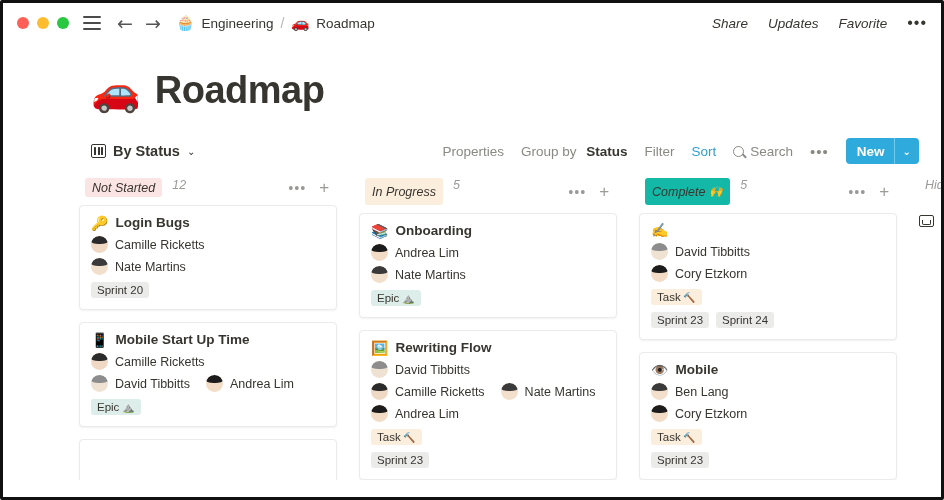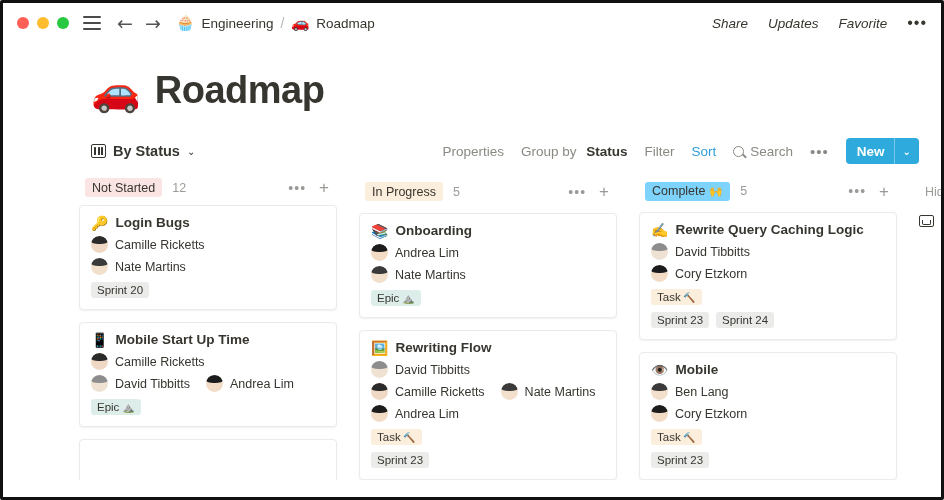--- a/index.html
+++ b/index.html
@@ -105,21 +105,21 @@
   
   .board {
     display: flex; gap: 22px;
     padding: 10px 0 0 76px;
     height: 312px;
     overflow: hidden;
   }
   .column { width: 258px; flex: 0 0 258px; display: flex; flex-direction: column; }
   .column.hidden-col { width: 60px; flex: 0 0 60px; }
 
-  .col-head { display: flex; align-items: center; height: 28px; padding: 0 8px 0 6px; }
+  .col-head { display: flex; height: 28px; padding: 0 8px 0 6px; font-style: italic; }
   .status-chip {
     font-size: 12.5px; padding: 2.5px 7px; border-radius: 3px; color: #37352f;
     display: inline-flex; align-items: center; gap: 4px; white-space: nowrap;
   }
   .status-chip .sc-emoji { font-size: 11px; font-family: "DejaVu Sans", sans-serif; }
   .col-count { font-size: 12.5px; color: #9b9a97; margin-left: 10px; }
   .col-head-right { margin-left: auto; display: flex; align-items: center; gap: 13px; }
   .col-dots { color: #9b9a97; font-size: 14px; letter-spacing: 1px; cursor: pointer; line-height: 1; }
   .col-plus { color: #9b9a97; font-size: 17px; cursor: pointer; line-height: 1; font-weight: 300; }
   .col-head-label { font-size: 12.5px; color: #9b9a97; }
@@ -415,35 +415,34 @@
               <div class="tag-row">
                 <span class="tag" style="background: rgb(235, 235, 234);">
                   <span>Sprint 23</span>
                 </span>
               </div>
             </div>
           </div>
         </div>
         <div class="column">
           <div class="col-head">
-            <span class="status-chip" style="background: #7dd3fc;">
+            <span class="status-chip" style="background: #14b8a6;">
               <span>Complete</span>
               <span class="sc-emoji">🙌</span>
             </span>
             <span class="col-count">5</span>
             <div class="col-head-right">
               <span class="col-dots">•••</span>
               <span class="col-plus">+</span>
             </div>
           </div>
           <div class="col-body">
             <div class="card">
               <div class="card-title">
                 <span class="card-emoji">✍️</span>
-                <span class="card-title-text">Rewrite Query Caching Logic</span>
               </div>
               <div class="people-row">
                 <span class="person">
                   <span class="avatar" style="background: rgb(239, 226, 210);">
                     <span class="hair" style="background: rgb(141, 141, 141); border-radius: 50% 50% 45% 45% / 70% 70% 30% 30%;"></span>
                     <span class="face" style="background: rgb(239, 226, 210);"></span>
                   </span>
                   <span class="person-name">David Tibbitts</span>
                 </span>
               </div>

